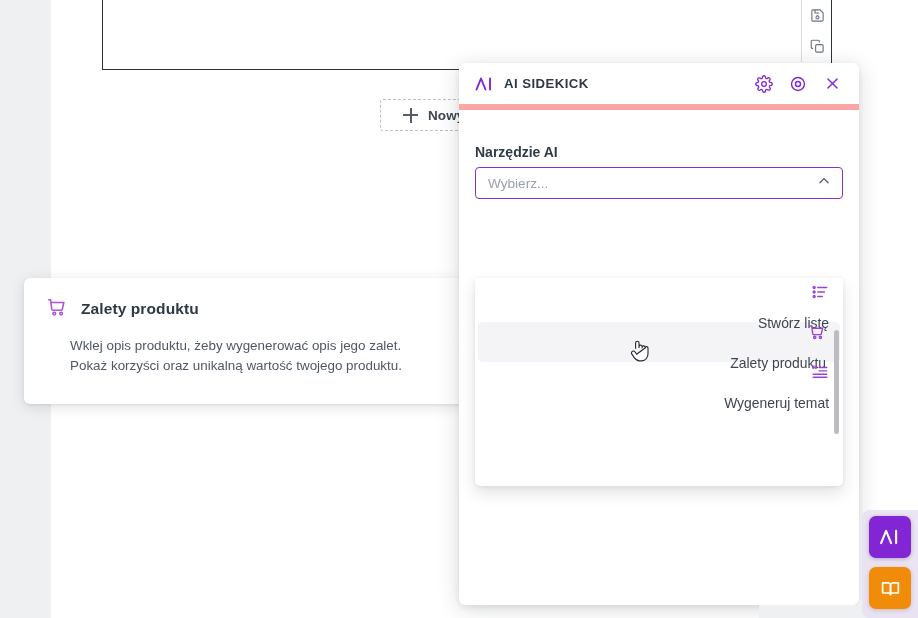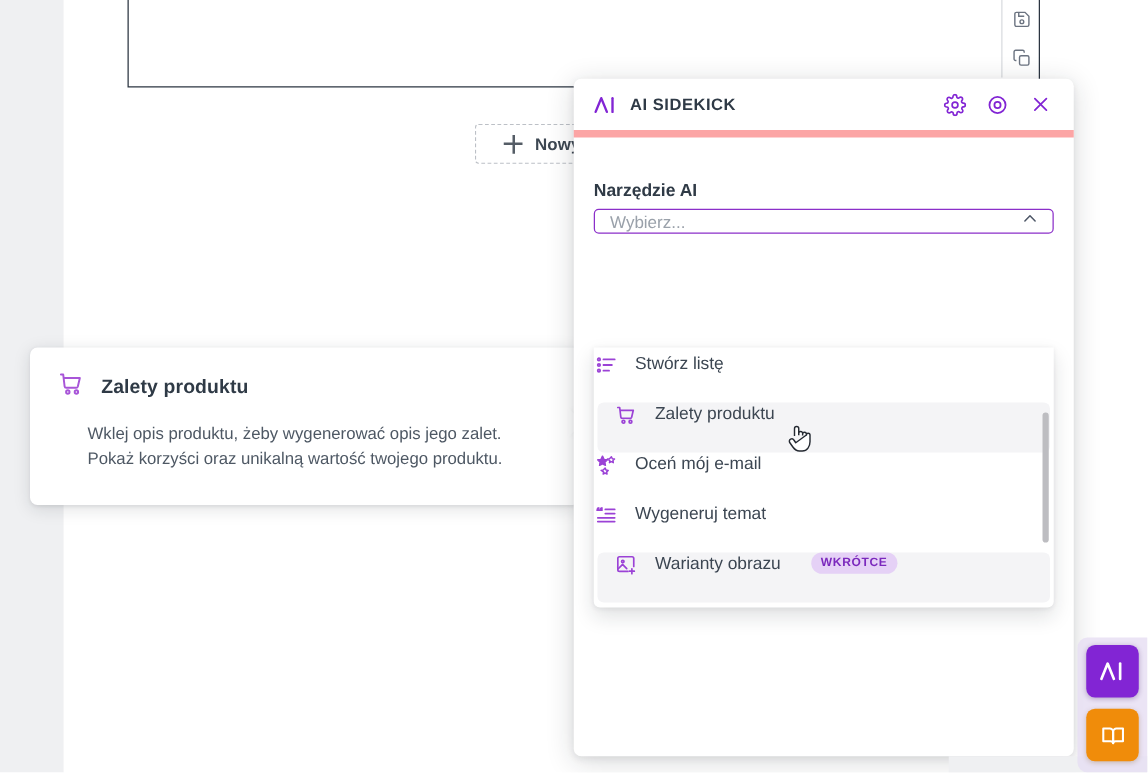--- a/index.html
+++ b/index.html
@@ -110,37 +110,37 @@
   .studio-label {
     font-size: 15.3px; font-weight: 700; color: #323c49; letter-spacing: .05px;
   }
   .studio-chevron { margin-left: auto; }
 
   .field-label {
     margin-top: 18px; margin-bottom: 7px;
     font-size: 14px; font-weight: 700; color: #2f3a46;
   }
   .combo {
-    height: 20px; border: 1px solid #8b2fc9; border-radius: 4px;
+    height: 32px; border: 1px solid #8b2fc9; border-radius: 4px;
     background: #ffffff; display: flex; align-items: center;
     padding: 0 11px 0 12px; position: relative; z-index: 3;
   }
   .combo-value { font-size: 13.6px; color: #9aa1aa; }
   .combo-caret { margin-left: auto; }
 
   
   .dropdown {
     position: absolute; left: 16px; top: 215px; width: 368px; height: 208px;
     background: #ffffff; border-radius: 0 0 5px 5px;
     box-shadow: 0 7px 16px rgba(22,30,40,.13), 0 1px 4px rgba(22,30,40,.07);
     padding-top: 4px; overflow: hidden;
   }
   .dd-item {
-    height: 40px; display: flex; align-items: flex-start;
-    padding: 0 14px 0 0; gap: 14px; cursor: pointer;
+    height: 40px; display: flex; align-items: flex-end;
+    padding: 0 14px 0 16px; gap: 14px; cursor: pointer; flex-direction: column;
   }
   .dd-item.hl { background: #f4f4f6; border-radius: 5px; margin: 0 3px; padding-left: 13px; }
   .dd-icon { width: 19px; height: 19px; flex: none; display: flex; align-items: center; justify-content: center; }
   .dd-label { font-size: 13.9px; color: #3c4652; }
   .badge {
     margin-left: 10px; background: #e5d1f6; color: #7b28bd;
     font-size: 9.6px; font-weight: 700; letter-spacing: .55px;
     padding: 3px 8px 3px 8px; border-radius: 9px; white-space: nowrap;
   }
   .dd-scrollbar {
@@ -279,53 +279,31 @@
         <span class="dd-icon">
           <svg width="18" height="18" viewBox="0 0 24 24" fill="none" stroke="#9b42d6" stroke-width="1.8" stroke-linecap="round" stroke-linejoin="round">
             <path d="M3 4h2l1.2 10.2a1.5 1.5 0 0 0 1.5 1.3h8.6a1.5 1.5 0 0 0 1.45-1.1L19.5 7H6"></path>
             <circle cx="9" cy="19.2" r="1.5"></circle>
               <circle cx="16.5" cy="19.2" r="1.5"></circle>
           </svg>
         </span>
         <span class="dd-label">Zalety produktu</span>
       </div>
 
-      <div class="dd-item">
-        <span class="dd-icon">
-          <svg width="18" height="18" viewBox="0 0 24 24" fill="none" stroke="#9b42d6" stroke-width="1.6" stroke-linejoin="round">
-            <path d="M8 2.6 9.6 6l3.4.5-2.5 2.4.6 3.4L8 10.7 4.9 12.3l.6-3.4L3 6.5 6.4 6z" fill="#9b42d6"></path>
-            <path d="M17.5 3.2l1 2.1 2.3.35-1.65 1.6.4 2.3-2.05-1.1-2.05 1.1.4-2.3L13.2 5.65 15.5 5.3z"></path>
-            <path d="M10.8 15.3l1 2.1 2.3.35-1.65 1.6.4 2.3-2.05-1.1-2.05 1.1.4-2.3L6.5 17.75l2.3-.35z"></path>
-          </svg>
-        </span>
-        <span class="dd-label">Oceń mój e-mail</span>
-      </div>
 
       <div class="dd-item">
         <span class="dd-icon">
           <svg width="18" height="18" viewBox="0 0 24 24" fill="none" stroke="#9b42d6" stroke-width="1.9" stroke-linecap="round">
             <path d="M3.2 4.2c-.8.8-1.2 1.7-1.2 2.9h2.2V4.2zM6.6 4.2c-.8.8-1.2 1.7-1.2 2.9h2.2V4.2z" fill="#9b42d6" stroke-width="1.2"></path>
             <path d="M11 6h10M11 10.5h10M3 15h18M3 19h18"></path>
           </svg>
         </span>
         <span class="dd-label">Wygeneruj temat</span>
       </div>
 
-      <div class="dd-item hl">
-        <span class="dd-icon">
-          <svg width="18" height="18" viewBox="0 0 24 24" fill="none" stroke="#9b42d6" stroke-width="1.8" stroke-linecap="round" stroke-linejoin="round">
-            <path d="M20 13.5V5a1.8 1.8 0 0 0-1.8-1.8H4.8A1.8 1.8 0 0 0 3 5v12a1.8 1.8 0 0 0 1.8 1.8h9"></path>
-            <circle cx="8.3" cy="8.3" r="1.3"></circle>
-            <path d="M3.5 16l4.6-4.6 4.4 4.4"></path>
-            <path d="M18 16v5.2M15.4 18.6h5.2"></path>
-          </svg>
-        </span>
-        <span class="dd-label">Warianty obrazu</span>
-        <span class="badge">WKRÓTCE</span>
-      </div>
 
       <div class="dd-scrollbar"></div>
     </div>
   </div>
 
   <div class="cursor">
     <svg width="22" height="26" viewBox="0 0 22 26">
       <path d="M6.6 10.8V4.9a1.7 1.7 0 0 1 3.4 0v5.2m0-1.4a1.55 1.55 0 0 1 3.1 0v1.6m0-1a1.5 1.5 0 0 1 3 0v1.3m0-.6a1.45 1.45 0 0 1 2.9 0v5.4c0 3.7-2.2 7.4-6.2 7.4h-2.3c-2.6 0-3.6-1-5.2-3.2l-2.4-3.4c-.8-1.1-.4-2.4.6-2.9 1-.5 2.1-.1 2.6.7l1.5 2.2z" fill="#ffffff" stroke="#252a32" stroke-width="1.15" stroke-linejoin="round"></path>
     </svg>
   </div>

